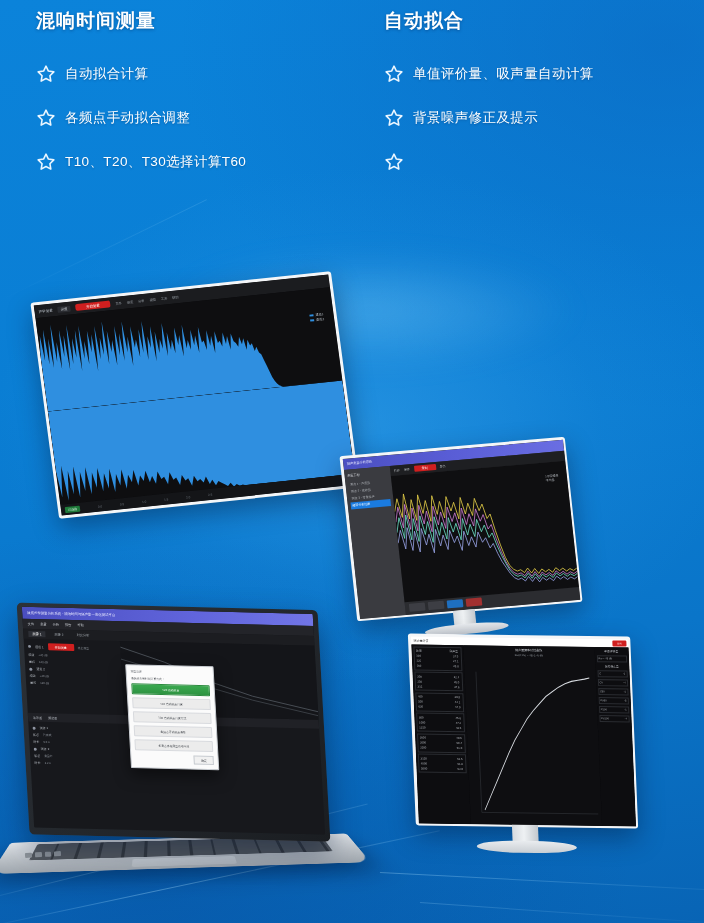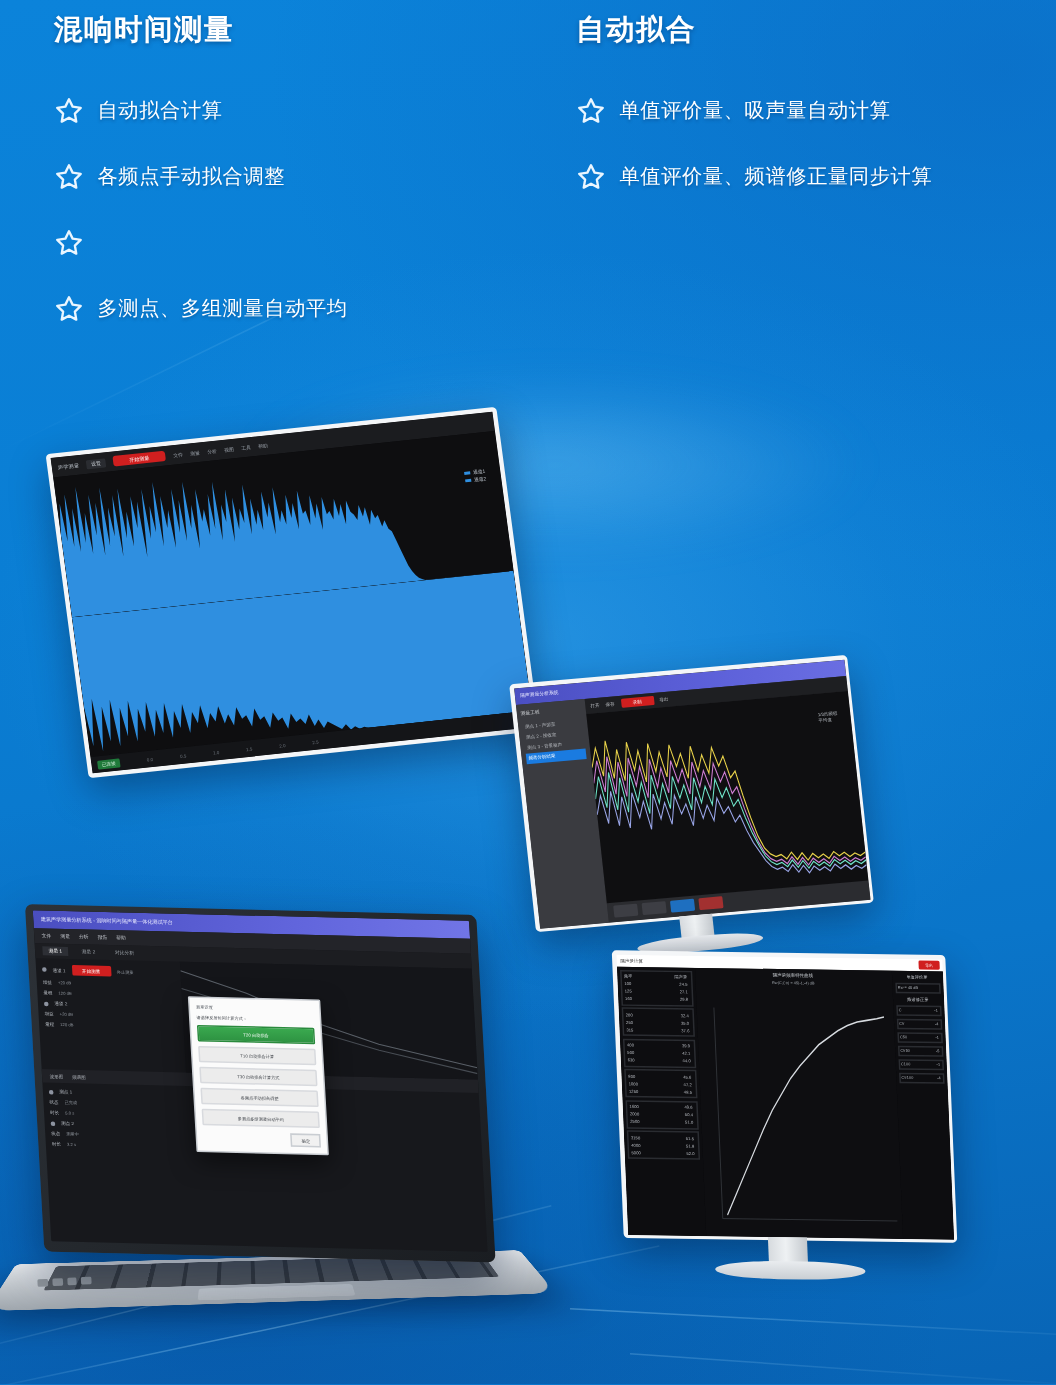--- a/index.html
+++ b/index.html
@@ -315,52 +315,52 @@
       </span>
       <span class="fitem-label">各频点手动拟合调整</span>
     </div>
 
     <div class="fitem">
       <span class="star-icon">
         <svg viewBox="0 0 24 24" fill="none" stroke="#eaf6ff" stroke-width="1.9" stroke-linejoin="round">
           <path d="M12 2.6l2.9 5.9 6.5 .95-4.7 4.6 1.1 6.45-5.8-3.05-5.8 3.05 1.1-6.45-4.7-4.6 6.5-.95z"></path>
         </svg>
       </span>
-    </div>
-
-    <div class="fitem">
-      <span class="star-icon">
-        <svg viewBox="0 0 24 24" fill="none" stroke="#eaf6ff" stroke-width="1.9" stroke-linejoin="round">
-          <path d="M12 2.6l2.9 5.9 6.5 .95-4.7 4.6 1.1 6.45-5.8-3.05-5.8 3.05 1.1-6.45-4.7-4.6 6.5-.95z"></path>
-        </svg>
-      </span>
-      <span class="fitem-label">多测点、多组测量自动平均</span>
-    </div>
+      <span class="fitem-label">T10、T20、T30选择计算T60</span>
+    </div>
+
   </div>
 
   <div class="fcol right">
     <h2 class="fcol-title">自动拟合</h2>
 
     <div class="fitem">
       <span class="star-icon">
         <svg viewBox="0 0 24 24" fill="none" stroke="#eaf6ff" stroke-width="1.9" stroke-linejoin="round">
           <path d="M12 2.6l2.9 5.9 6.5 .95-4.7 4.6 1.1 6.45-5.8-3.05-5.8 3.05 1.1-6.45-4.7-4.6 6.5-.95z"></path>
         </svg>
       </span>
       <span class="fitem-label">单值评价量、吸声量自动计算</span>
     </div>
 
-
     <div class="fitem">
       <span class="star-icon">
         <svg viewBox="0 0 24 24" fill="none" stroke="#eaf6ff" stroke-width="1.9" stroke-linejoin="round">
           <path d="M12 2.6l2.9 5.9 6.5 .95-4.7 4.6 1.1 6.45-5.8-3.05-5.8 3.05 1.1-6.45-4.7-4.6 6.5-.95z"></path>
         </svg>
       </span>
-      <span class="fitem-label">单值评价量、频谱修正量同步计算</span>
+      <span class="fitem-label">背景噪声修正及提示</span>
+    </div>
+
+    <div class="fitem">
+      <span class="star-icon">
+        <svg viewBox="0 0 24 24" fill="none" stroke="#eaf6ff" stroke-width="1.9" stroke-linejoin="round">
+          <path d="M12 2.6l2.9 5.9 6.5 .95-4.7 4.6 1.1 6.45-5.8-3.05-5.8 3.05 1.1-6.45-4.7-4.6 6.5-.95z"></path>
+        </svg>
+      </span>
     </div>
 
   </div>
 </div>
 
 <div id="devices">
 
   <div class="device" id="monitor-waveform">
     <div class="bezel">
       <div class="screen">

